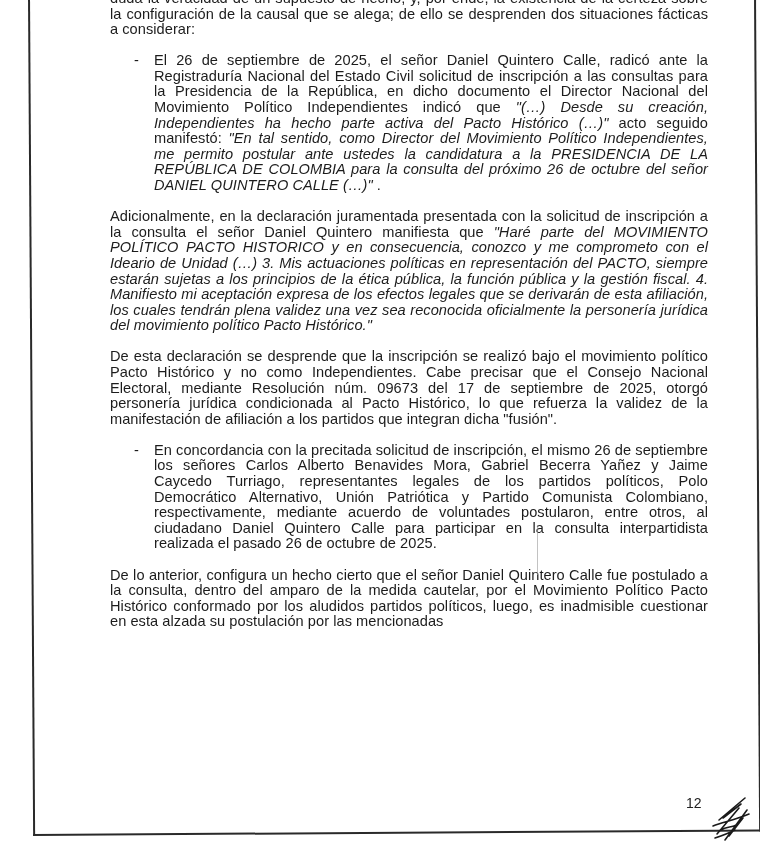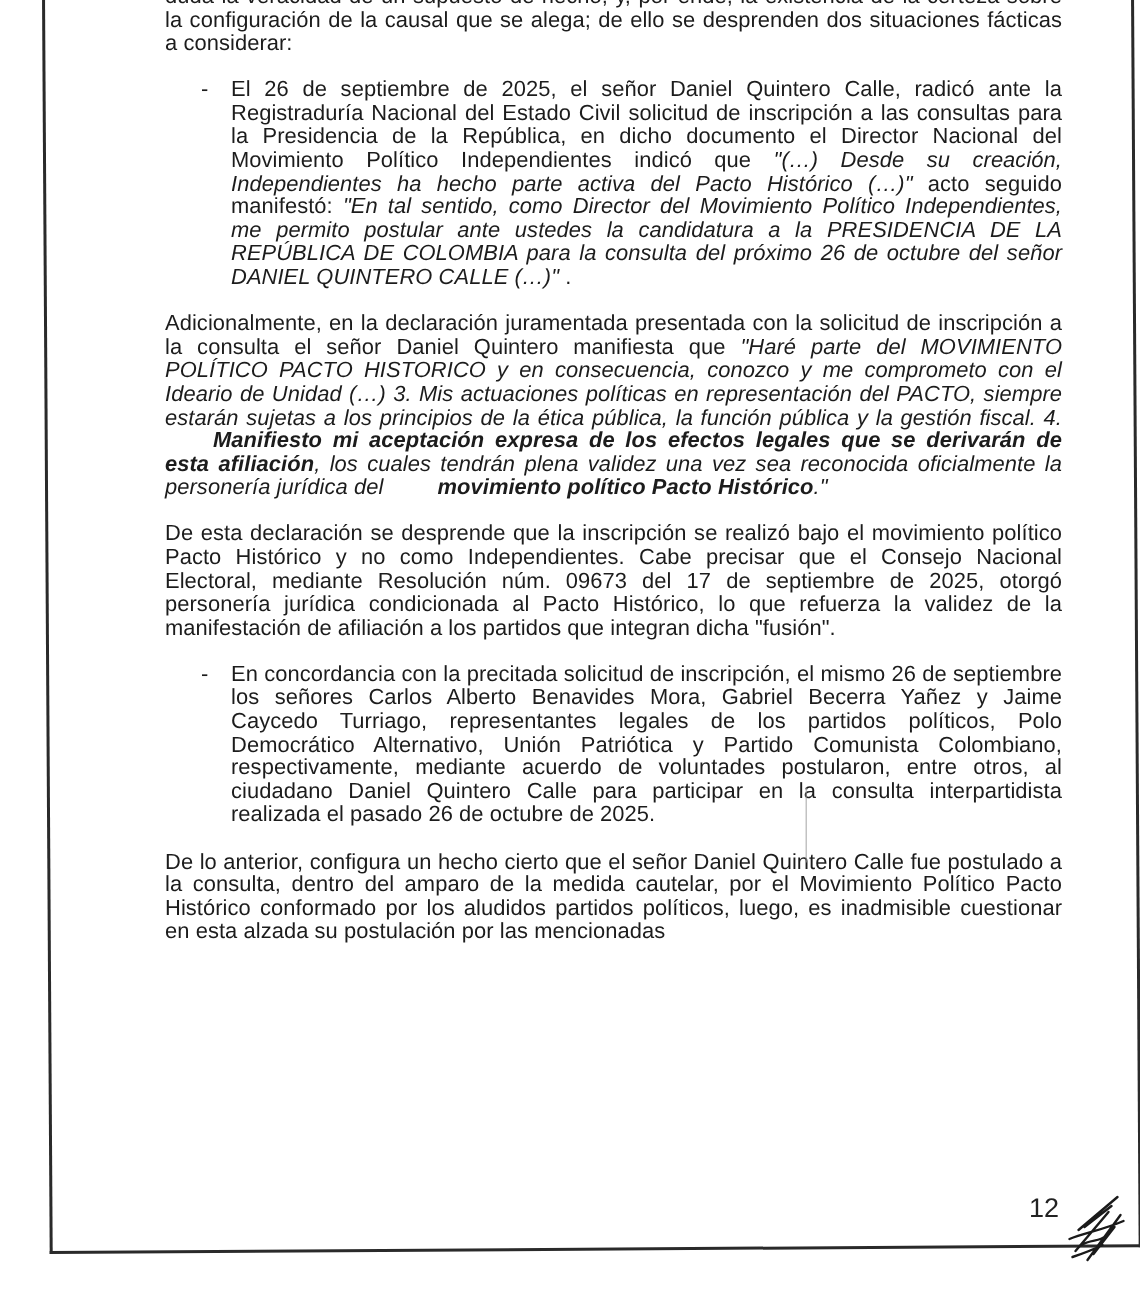--- a/index.html
+++ b/index.html
@@ -12,23 +12,23 @@
   .content {
     position:absolute; left:110px; top:-9px; width:598px;
     font-family:"Liberation Sans", sans-serif; font-size:14.6px; line-height:15.6px; color:#1c1c1c;
     text-align:justify; letter-spacing:0.05px;
   }
   p { margin:0; }
   .para { margin-bottom:15.5px; }
   .bullet { position:relative; padding-left:44px; margin-bottom:15.5px; }
   .bullet .dash { position:absolute; left:24px; top:0; }
   i { font-style:italic; }
-  b { font-weight:bold;margin-left:32px; }
+  b { font-weight:normal; }
   .page-number {
-    position:absolute; left:686px; top:795px; font-family:"Liberation Sans", sans-serif; font-size:18px; color:#222;
+    position:absolute; left:686px; top:795px; font-family:"Liberation Sans", sans-serif; font-size:14px; color:#222;
   }
   .signature { position:absolute; left:705px; top:790px; width:50px; height:55px; }
   .scan-line { position:absolute; left:537px; top:525px; width:1px; height:50px; background:#9a9a9a; opacity:0.6; }
 </style>
 </head>
 <body>
 
 <div class="page-frame"></div>
 
 <div class="content">

